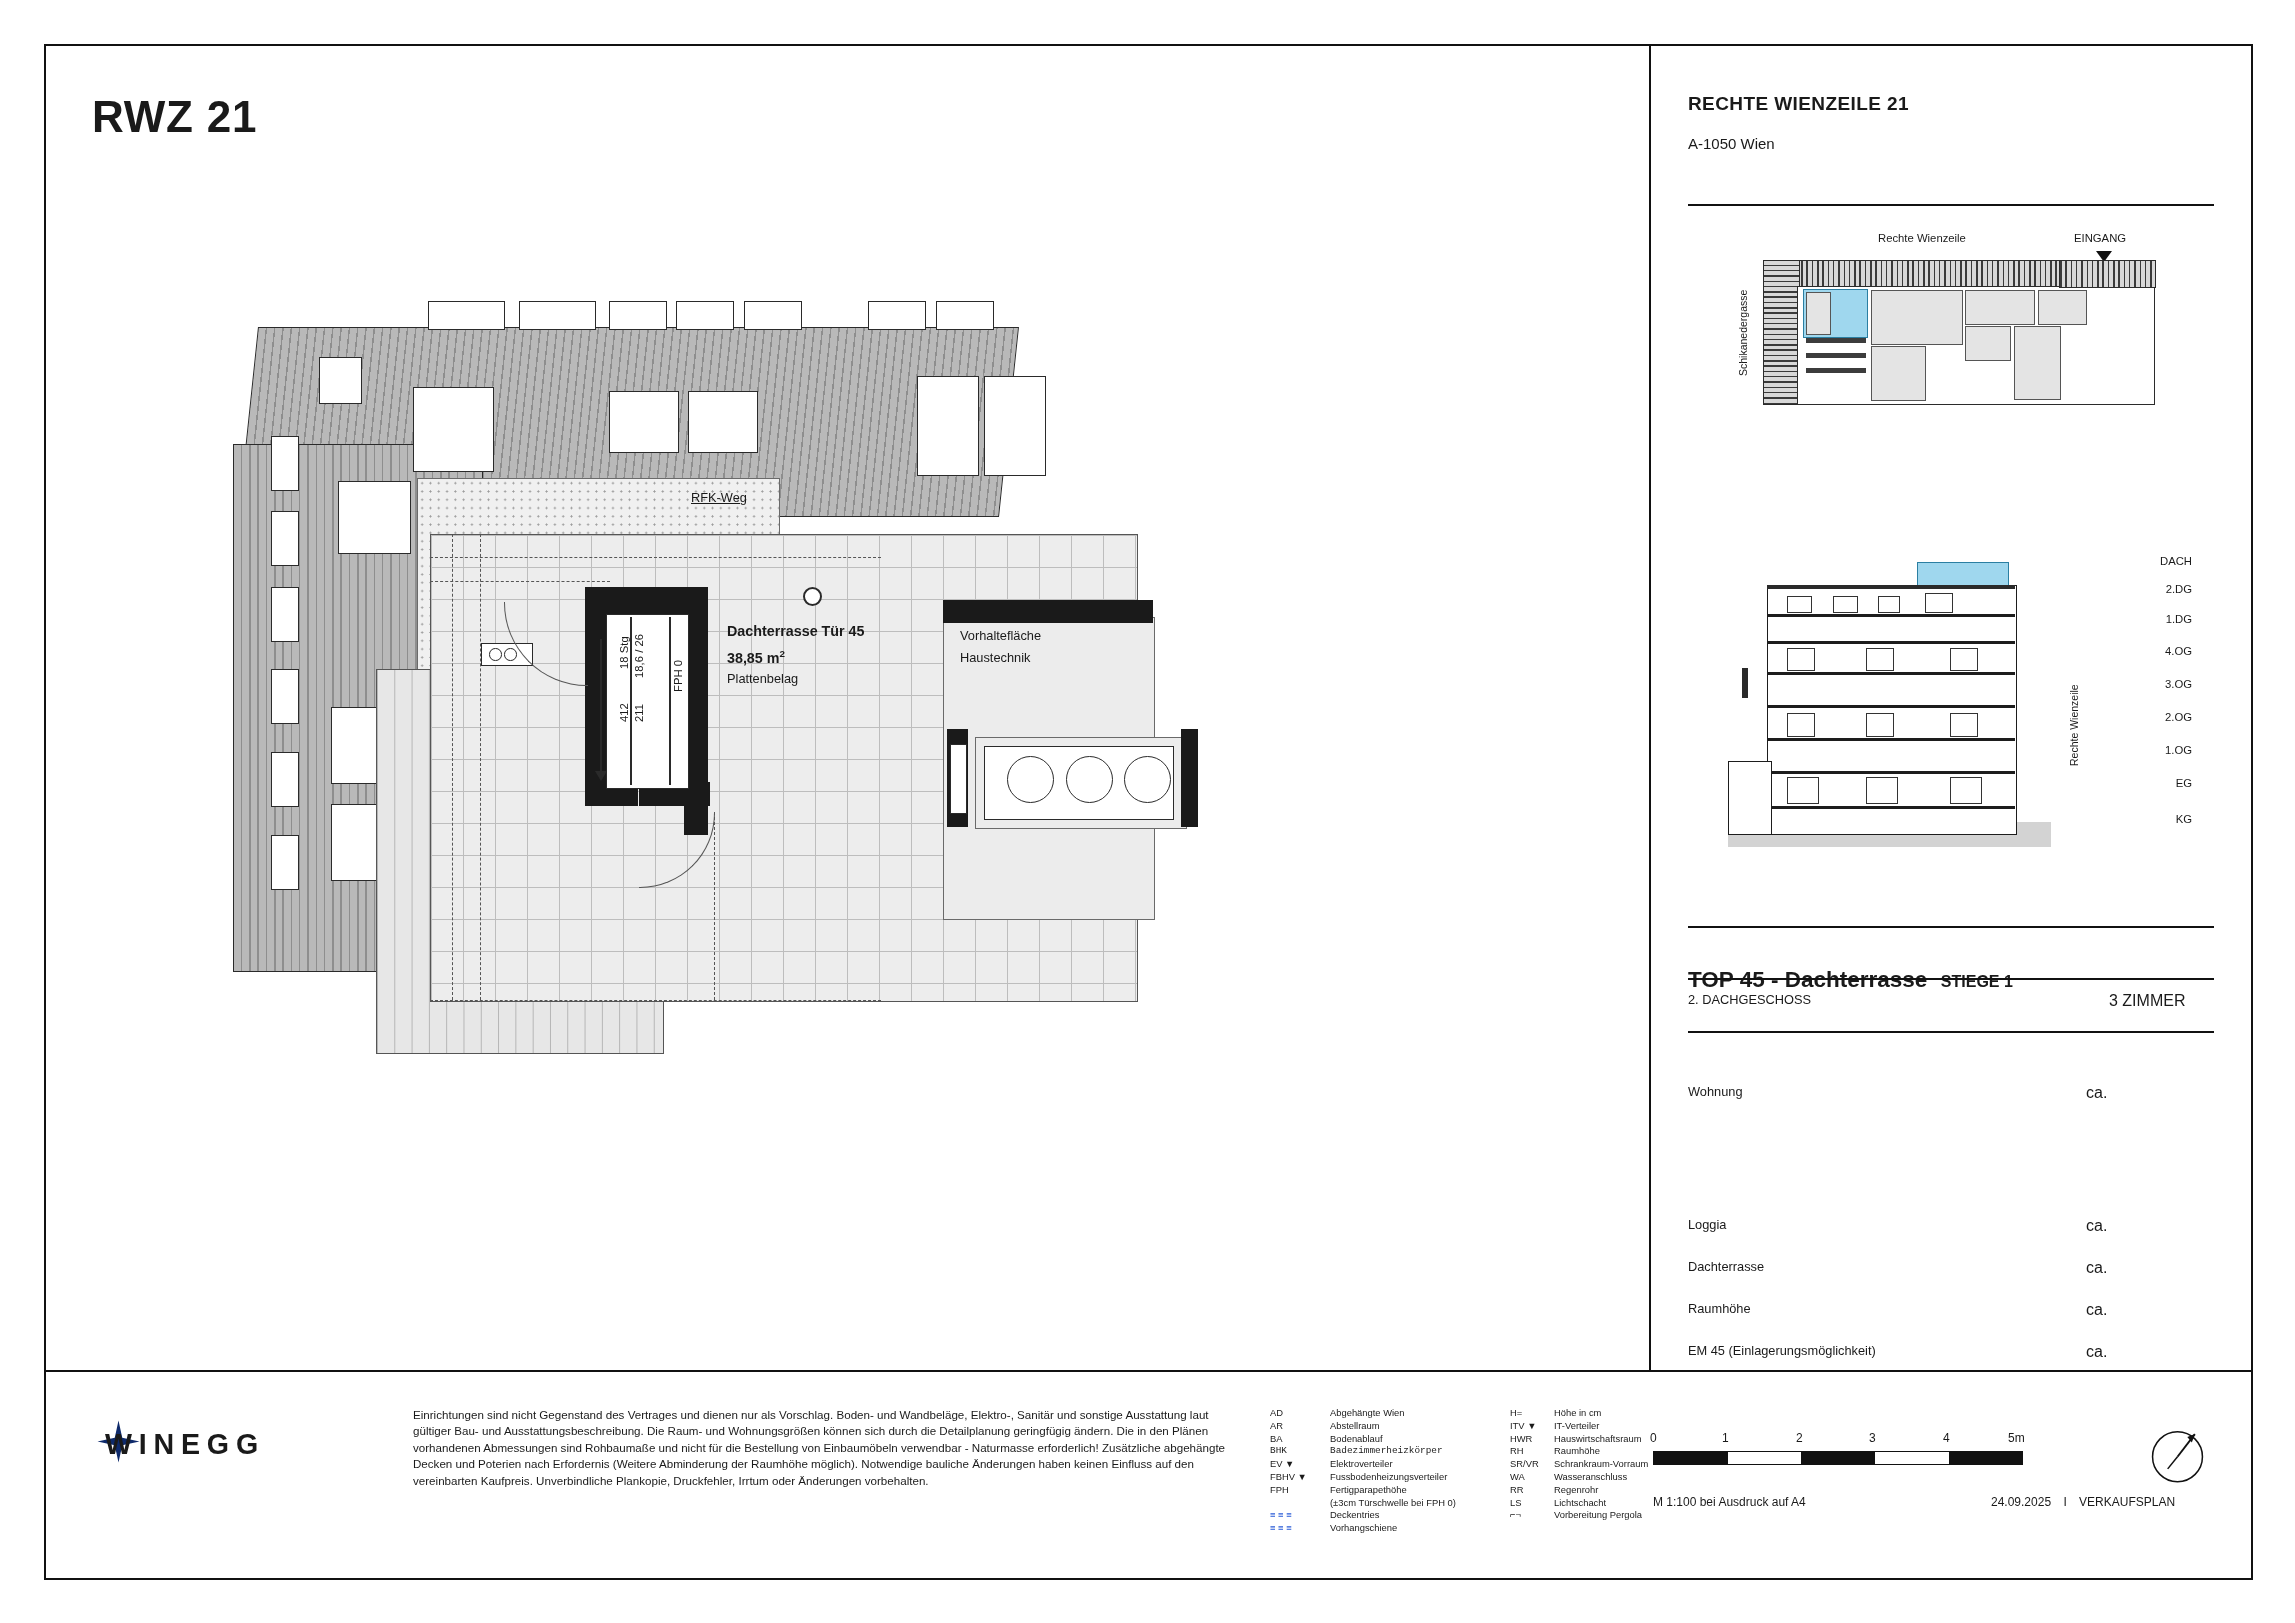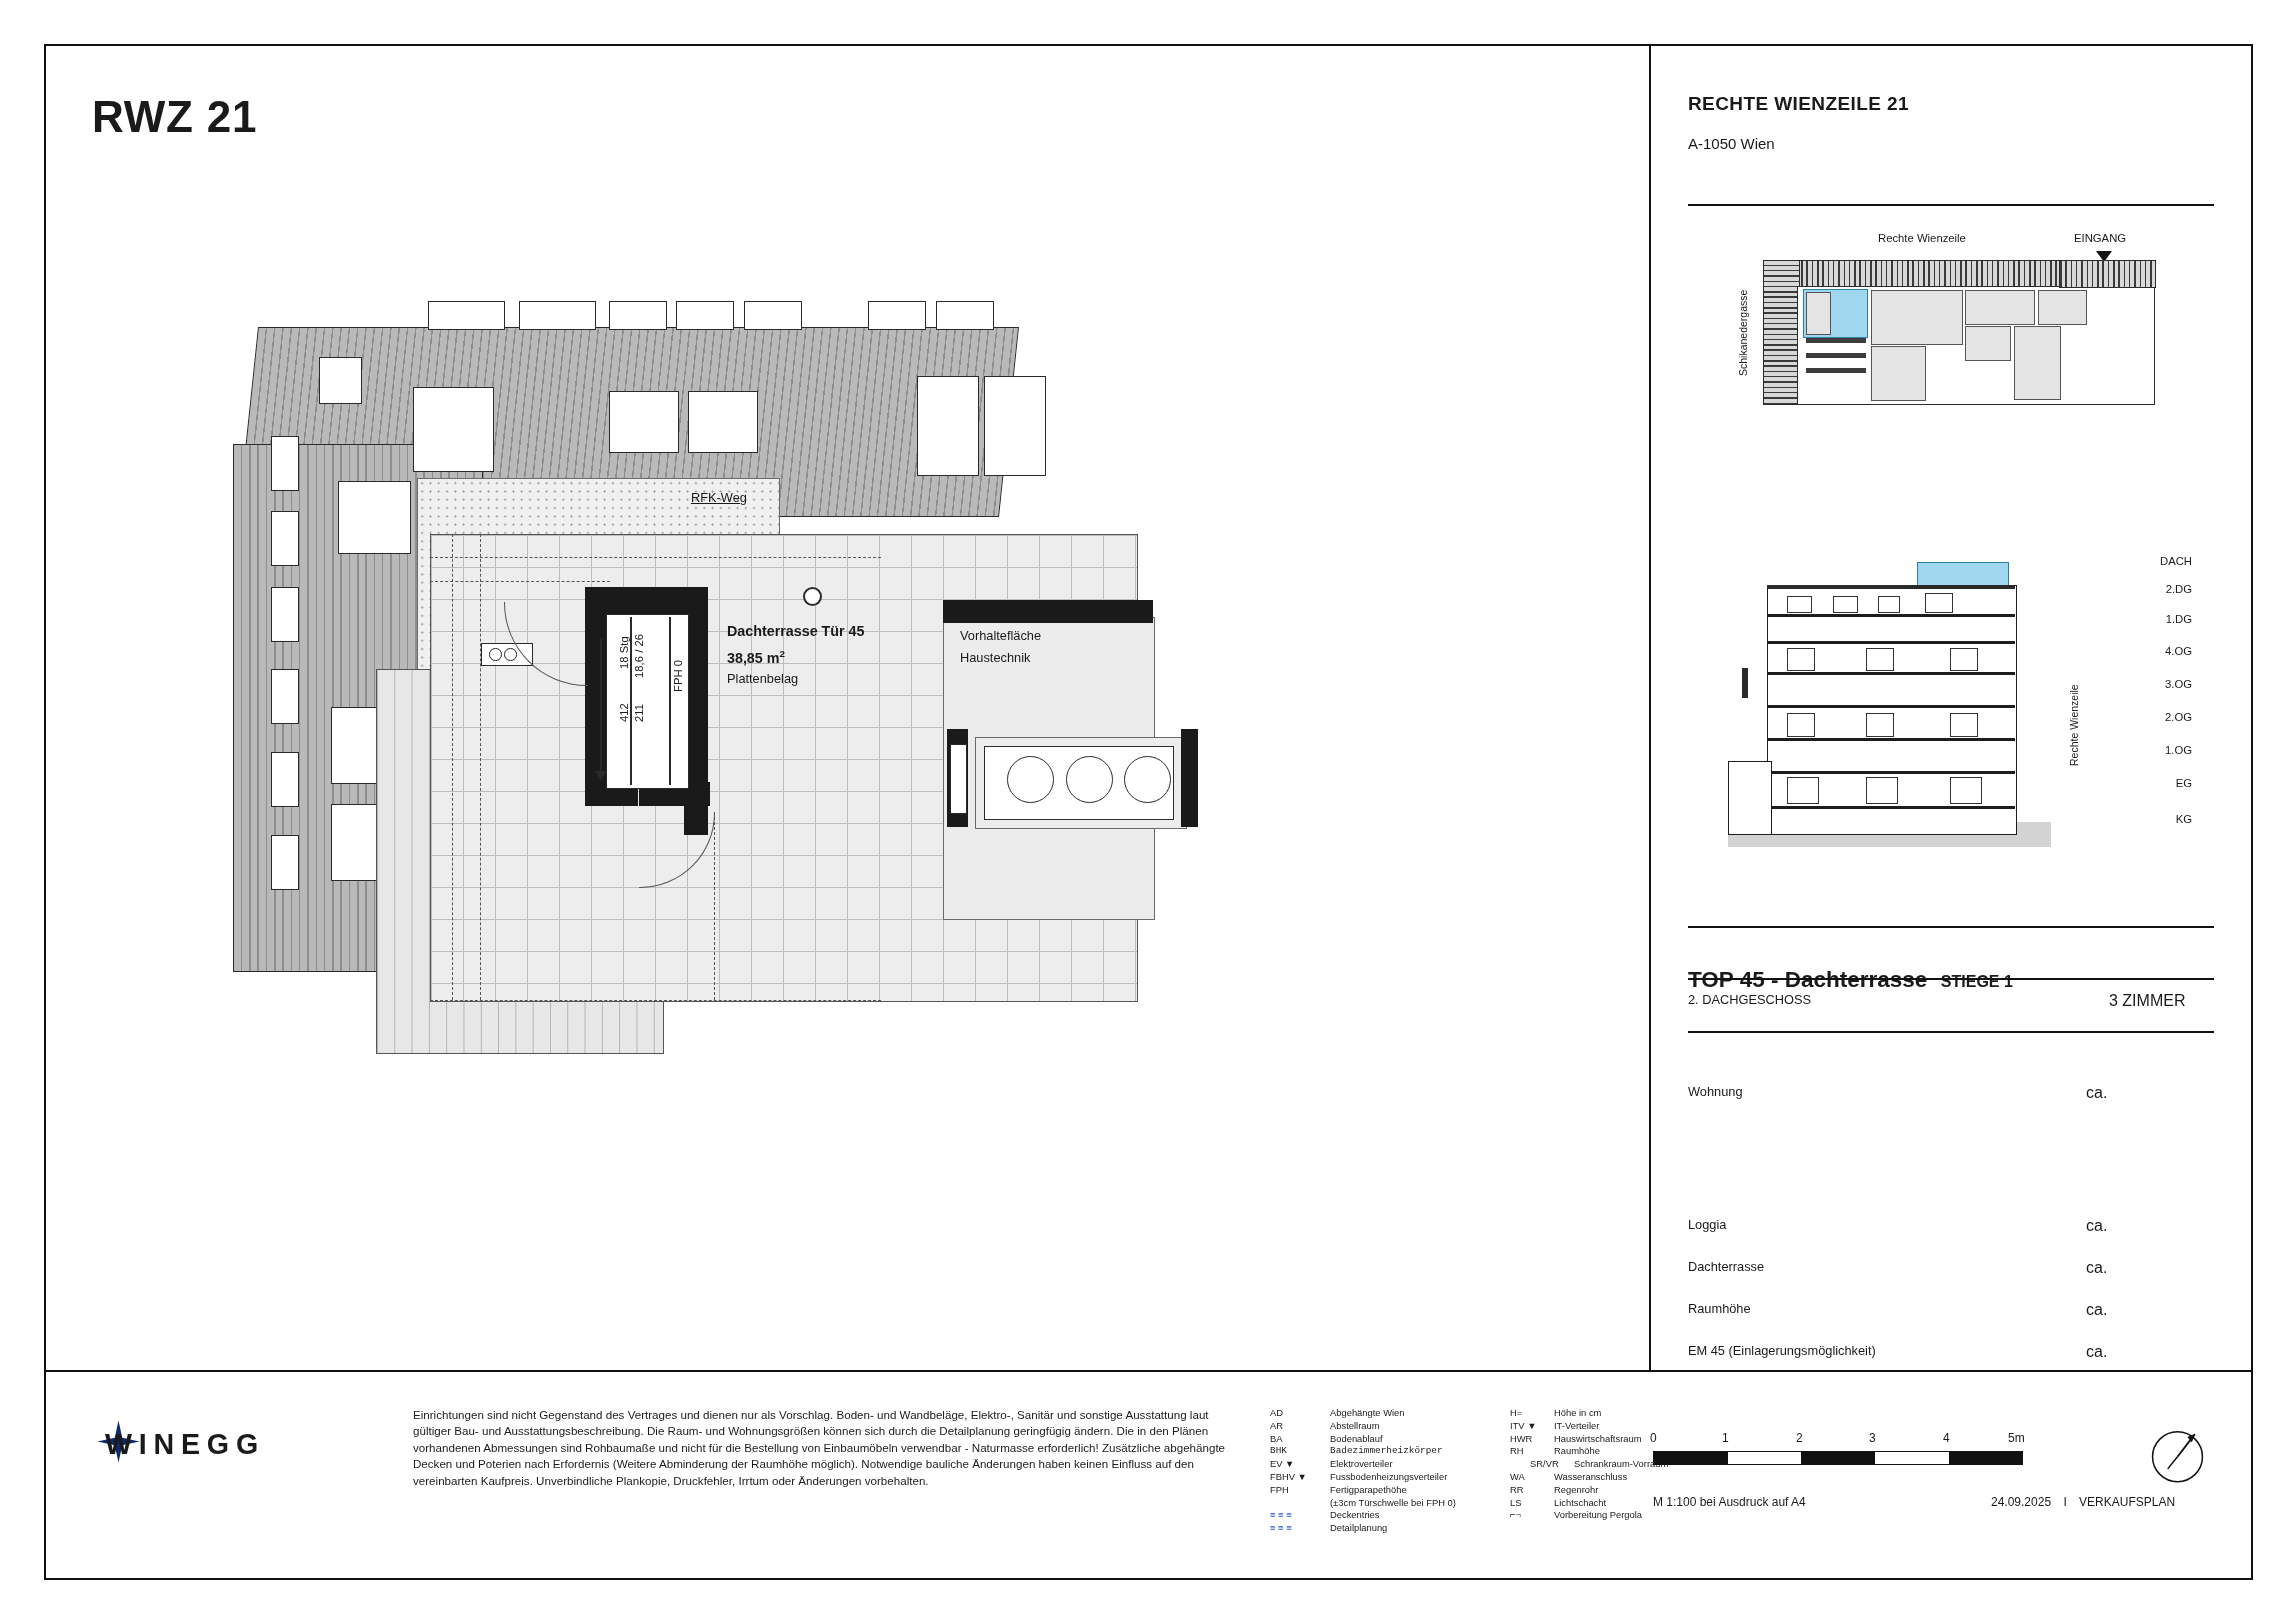--- a/index.html
+++ b/index.html
@@ -339,41 +339,41 @@
       <div style="position:relative;height:12.8px;">
           <span class="leg-k"></span>
           <span class="leg-v">(±3cm Türschwelle bei FPH 0)</span>
         </div>
       <div style="position:relative;height:12.8px;">
         <span class="leg-k" style="color:#2a5bd7;">≡&nbsp;≡&nbsp;≡</span>
         <span class="leg-v">Deckentries</span>
       </div>
       <div style="position:relative;height:12.8px;">
         <span class="leg-k" style="color:#2a5bd7;">≡&nbsp;≡&nbsp;≡</span>
-        <span class="leg-v">Detailplanung</span>
+        <span class="leg-v">Vorhangschiene</span>
       </div>
     </div>
     <div class="leg-col" style="left:240px;width:225px;">
       <div style="position:relative;height:12.8px;">
           <span class="leg-k" style="width:41px;">H=</span>
           <span class="leg-v" style="left:44px;">Höhe in cm</span>
         </div>
       <div style="position:relative;height:12.8px;">
           <span class="leg-k" style="width:41px;">ITV ▼</span>
           <span class="leg-v" style="left:44px;">IT-Verteiler</span>
         </div>
       <div style="position:relative;height:12.8px;">
           <span class="leg-k" style="width:41px;">HWR</span>
           <span class="leg-v" style="left:44px;">Hauswirtschaftsraum</span>
         </div>
       <div style="position:relative;height:12.8px;">
           <span class="leg-k" style="width:41px;">RH</span>
           <span class="leg-v" style="left:44px;">Raumhöhe</span>
         </div>
-      <div style="position:relative;height:12.8px;margin-left:20px;">
+      <div style="position:relative;height:12.8px;">
           <span class="leg-k" style="width:41px;">SR/VR</span>
           <span class="leg-v" style="left:44px;">Schrankraum-Vorraum</span>
         </div>
       <div style="position:relative;height:12.8px;">
           <span class="leg-k" style="width:41px;">WA</span>
           <span class="leg-v" style="left:44px;">Wasseranschluss</span>
         </div>
       <div style="position:relative;height:12.8px;">
           <span class="leg-k" style="width:41px;">RR</span>
           <span class="leg-v" style="left:44px;">Regenrohr</span>

